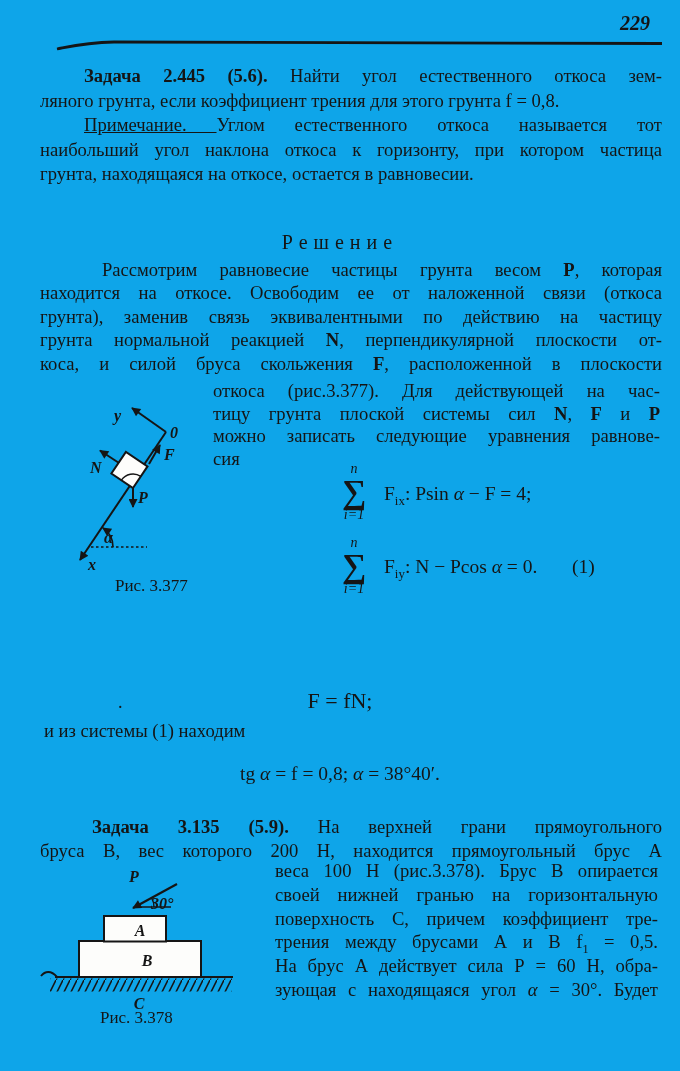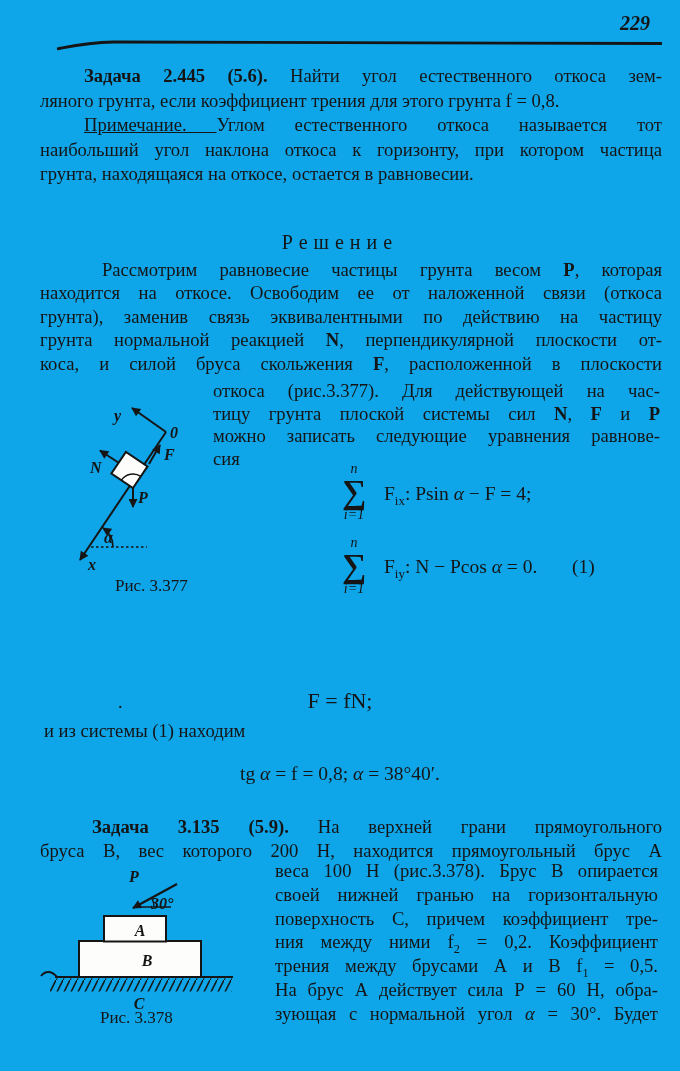--- a/index.html
+++ b/index.html
@@ -126,24 +126,23 @@
 
   <div class="tb" style="left:40px;top:815px;width:622px;--lh:24px">
     <div class="ln jl ind52"><span class="b">Задача 3.135 (5.9). </span><span>На верхней грани прямоугольного</span></div>
     <div class="ln jl"><span>бруса В, вес которого 200 Н, находится прямоугольный брус А</span></div>
   </div>
 
   <div class="tb" style="left:275px;top:859px;width:383px;--lh:23.8px">
     <div class="ln jl"><span>веса 100 Н (рис.3.378). Брус В опирается</span></div>
     <div class="ln jl"><span>своей нижней гранью на горизонтальную</span></div>
     <div class="ln jl"><span>поверхность С, причем коэффициент тре-</span></div>
-    <div class="ln jl"><span>ния между ними f</span><sub>2</sub><span> = 0,2. Коэффициент</span></div>
     <div class="ln jl"><span>трения между брусами А и В f</span><sub>1</sub><span> = 0,5.</span></div>
     <div class="ln jl"><span>На брус А действует сила Р = 60 Н, обра-</span></div>
-    <div class="ln jl"><span>зующая с нормальной угол </span><span class="i">α</span><span> = 30°. Будет</span></div>
+    <div class="ln jl"><span>зующая с находящаяся угол </span><span class="i">α</span><span> = 30°. Будет</span></div>
   </div>
 
   <svg style="left:38px;top:866px" width="210" height="150" viewBox="38 866 210 150">
     <defs>
       <marker id="ah378" viewBox="0 0 10 10" refX="9" refY="5" markerWidth="11" markerHeight="9" orient="auto" markerUnits="userSpaceOnUse">
         <path d="M0,0 L10,5 L0,10 z" fill="#151515"></path>
       </marker>
       <pattern id="hatch378" patternUnits="userSpaceOnUse" width="7" height="14">
         <line x1="0" y1="14" x2="7" y2="0" stroke="#151515" stroke-width="1.6"></line>
       </pattern>

